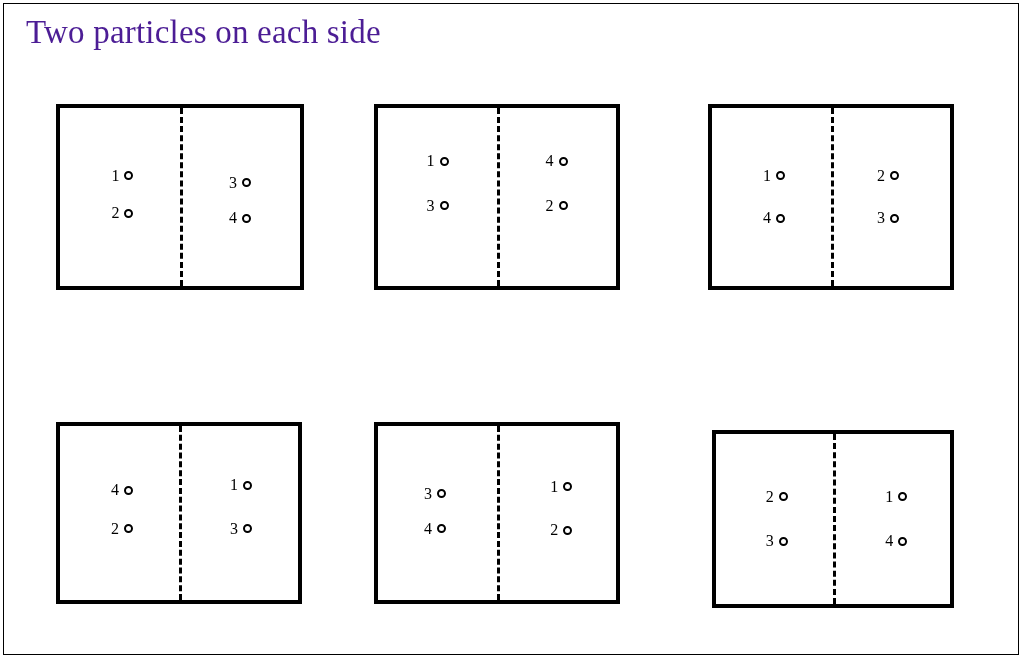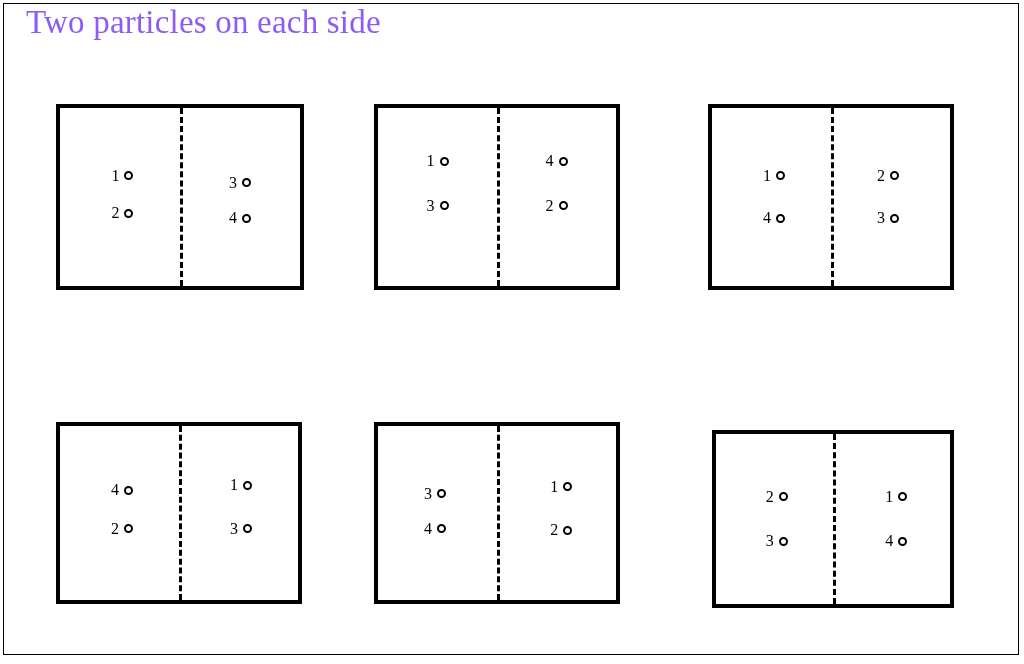--- a/index.html
+++ b/index.html
@@ -24,24 +24,24 @@
     top: 3px;
     width: 1016px;
     height: 652px;
     border: 1.5px solid #000000;
     box-sizing: border-box;
     pointer-events: none;
   }
   #page-title {
     position: absolute;
     left: 26px;
-    top: 0;
+    top: 10px;
     font-size: 33px;
     line-height: 44px;
-    color: #8b5cf6;
+    color: #4c1d95;
     font-family: "Liberation Serif", "DejaVu Serif", serif;
     white-space: nowrap;
     letter-spacing: 0.2px;
   }
   
   .box {
     position: absolute;
     box-sizing: border-box;
     border: 4px solid #000000;
     background: #ffffff;

